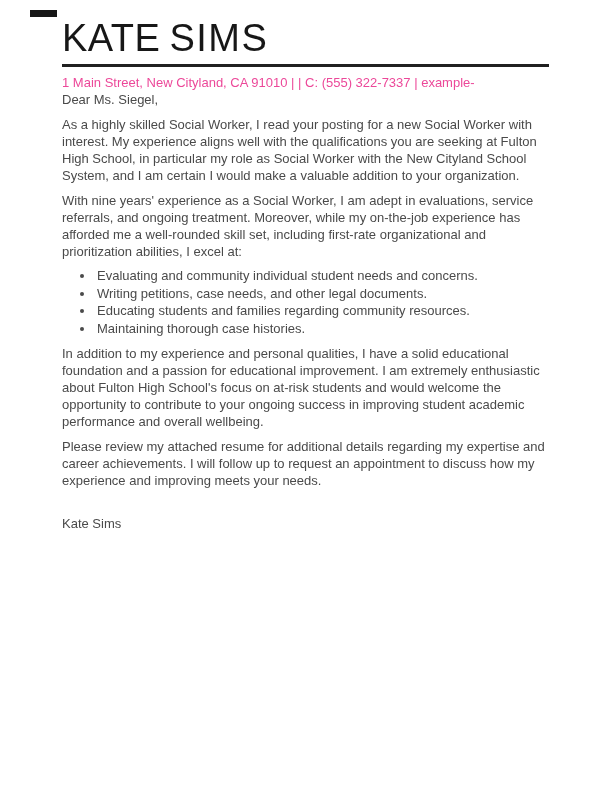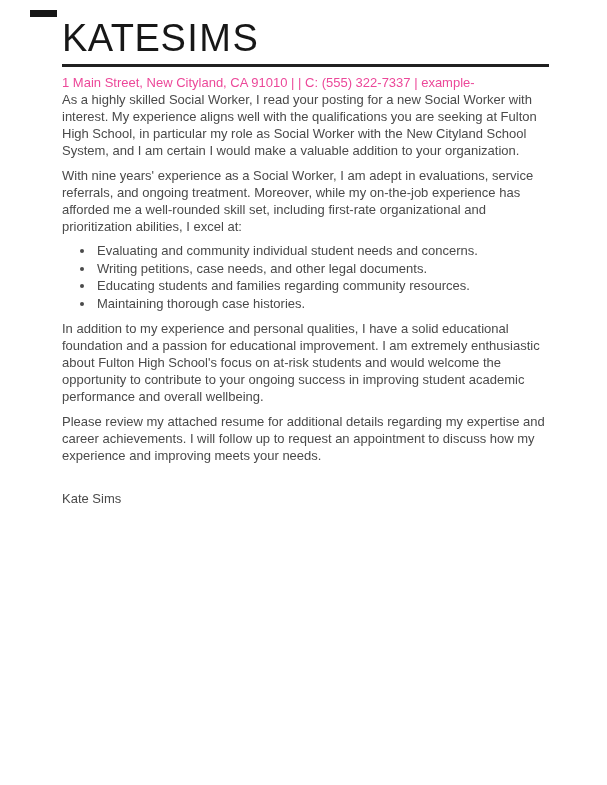--- a/index.html
+++ b/index.html
@@ -35,21 +35,21 @@
     margin: 16px 0 0 0;
     padding: 0 0 4px 0;
     line-height: 44px;
     font-size: 38px;
     color: #171717;
     border-bottom: 3px solid #202020;
     white-space: nowrap;
     letter-spacing: 0.5px;
   }
   .name-first { font-weight: 400; }
-  .name-last  { font-weight: 400; letter-spacing: 1.5px; }
+  .name-last  { font-weight: 400; margin-left: 9px; letter-spacing: 1.5px; }
   .contact {
     margin-top: 7px;
     font-size: 13px;
     line-height: 17px;
     color: #ec4899;
   }
   .letter-body {
     font-size: 13px;
     line-height: 17px;
     color: #4a4a4a;
@@ -82,20 +82,21 @@
     <h1 class="name-title">
       <span class="name-first">KATE</span><span class="name-last">SIMS</span>
     </h1>
 
     <div class="contact">
       <div>1 Main Street, New Cityland, CA 91010 | | C: (555) 322-7337 | example-</div>
     </div>
 
     <div class="letter-body">
 
+      <p class="greeting">Dear Ms. Siegel,</p>
 
       <p>As a highly skilled Social Worker, I read your posting for a new Social Worker with interest. My experience aligns well with the qualifications you are seeking at Fulton High School, in particular my role as Social Worker with the New Cityland School System, and I am certain I would make a valuable addition to your organization.</p>
 
       <p>With nine years' experience as a Social Worker, I am adept in evaluations, service referrals, and ongoing treatment. Moreover, while my on-the-job experience has afforded me a well-rounded skill set, including first-rate organizational and prioritization abilities, I excel at:</p>
 
       <ul class="skill-list">
         <li>Evaluating and community individual student needs and concerns.</li>
         <li>Writing petitions, case needs, and other legal documents.</li>
         <li>Educating students and families regarding community resources.</li>
         <li>Maintaining thorough case histories.</li>

